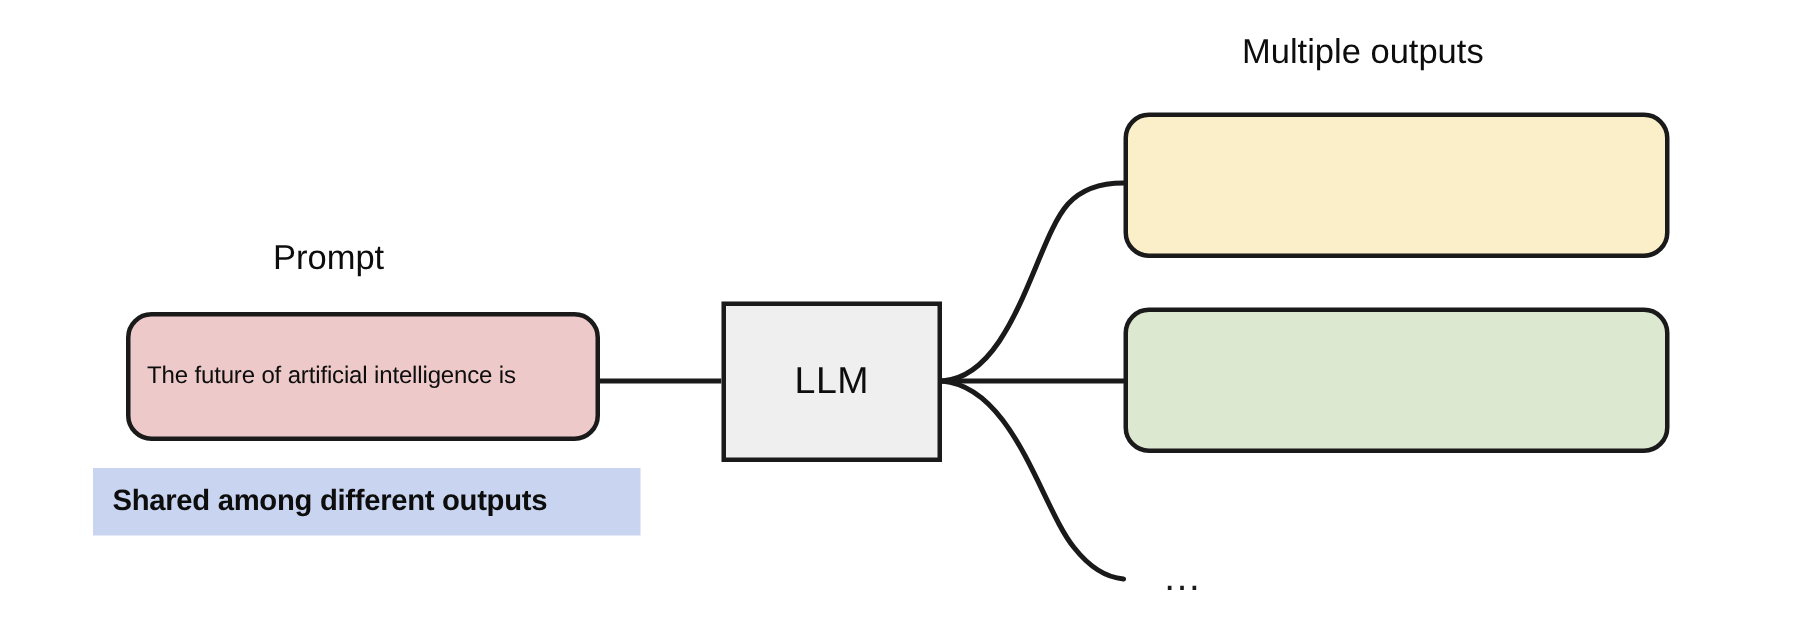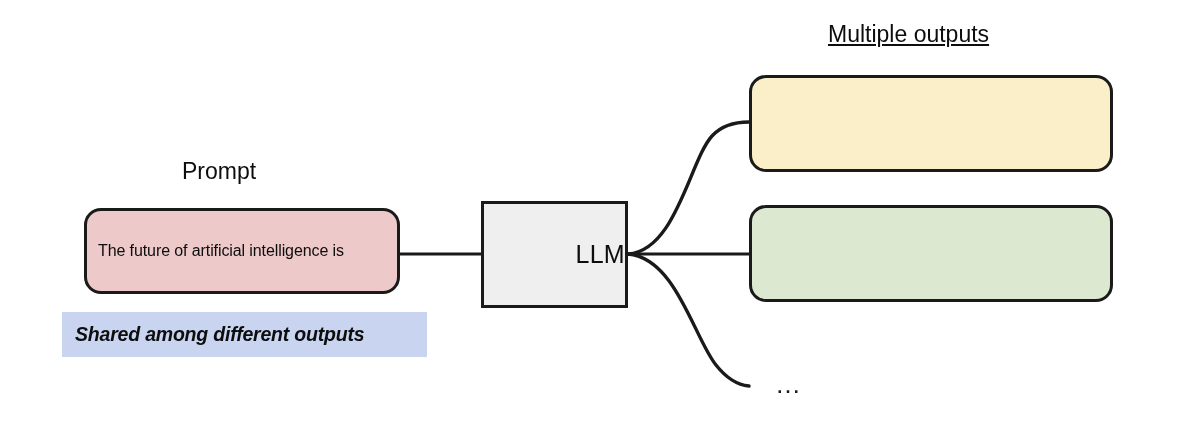--- a/index.html
+++ b/index.html
@@ -57,21 +57,21 @@
   }
 
   
   #llm-box {
     left: 481px;
     top: 201px;
     width: 147px;
     height: 107px;
     border-radius: 0;
     background: #efefef;
-    justify-content: flex-end;
+    justify-content: center;
   }
   #llm-text {
     font-size: 25px;
     color: #0d0d0d;
     letter-spacing: 0.3px;
   }
 
   
   .output-box {
     left: 749px;
@@ -85,42 +85,40 @@
   
   .label {
     position: absolute;
     font-size: 23px;
     color: #0d0d0d;
     white-space: nowrap;
   }
   #multiple-outputs-label {
     left: 828px;
     top: 21px;
-    text-decoration: underline;
   }
   #prompt-label {
     left: 182px;
     top: 158px;
   }
 
   
   #shared-note {
     position: absolute;
     left: 62px;
     top: 312px;
     width: 365px;
     height: 45px;
     background: #c8d4f0;
     display: flex;
     align-items: center;
   }
   #shared-note-text {
     padding-left: 13px;
     font-size: 19.5px;
-    font-style: italic;
     font-weight: 600;
     color: #0d0d0d;
     letter-spacing: -0.2px;
   }
 
   
   #ellipsis {
     position: absolute;
     left: 775px;
     top: 369px;

